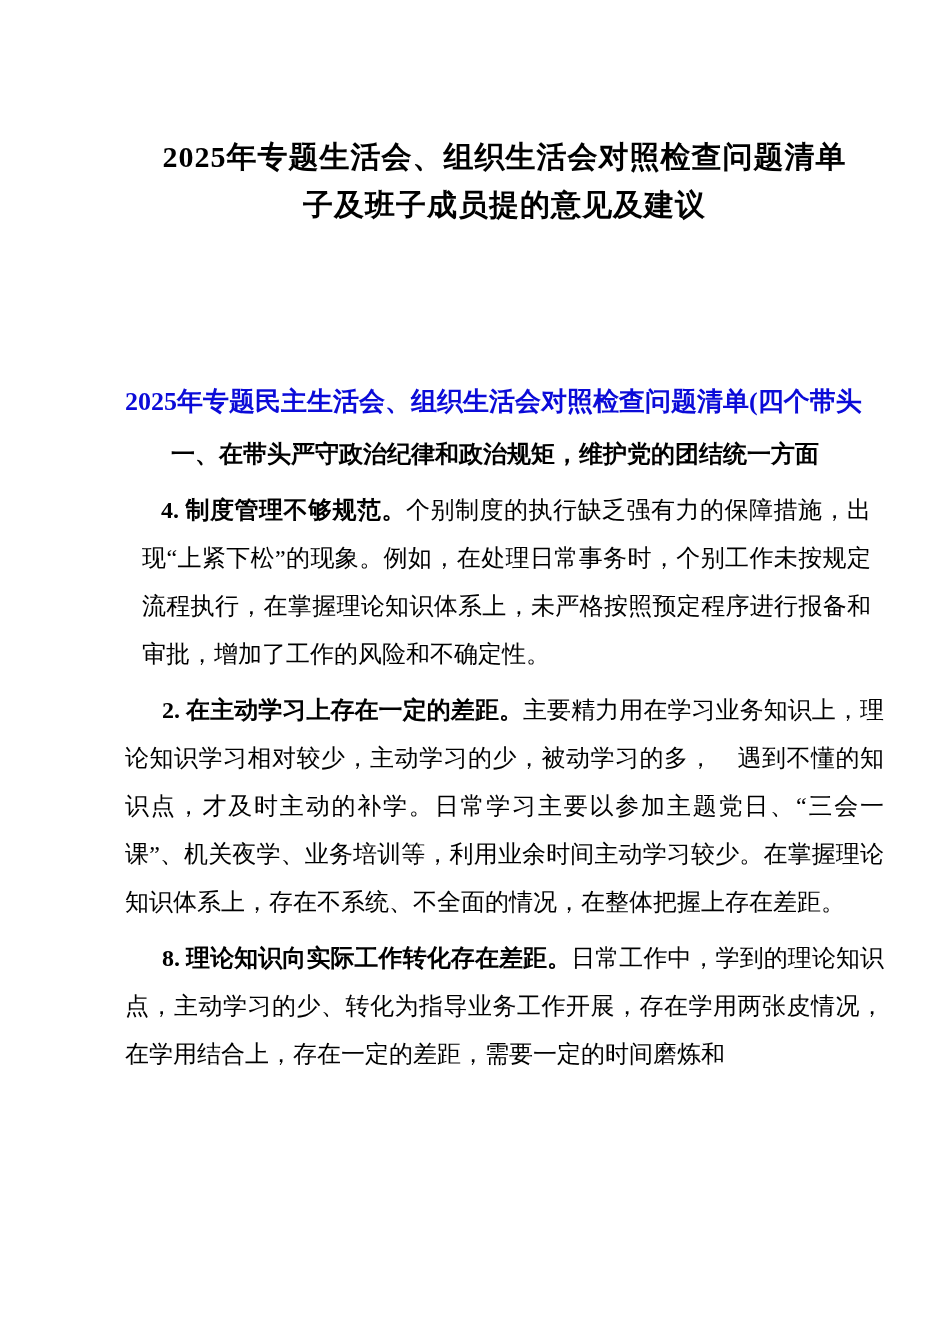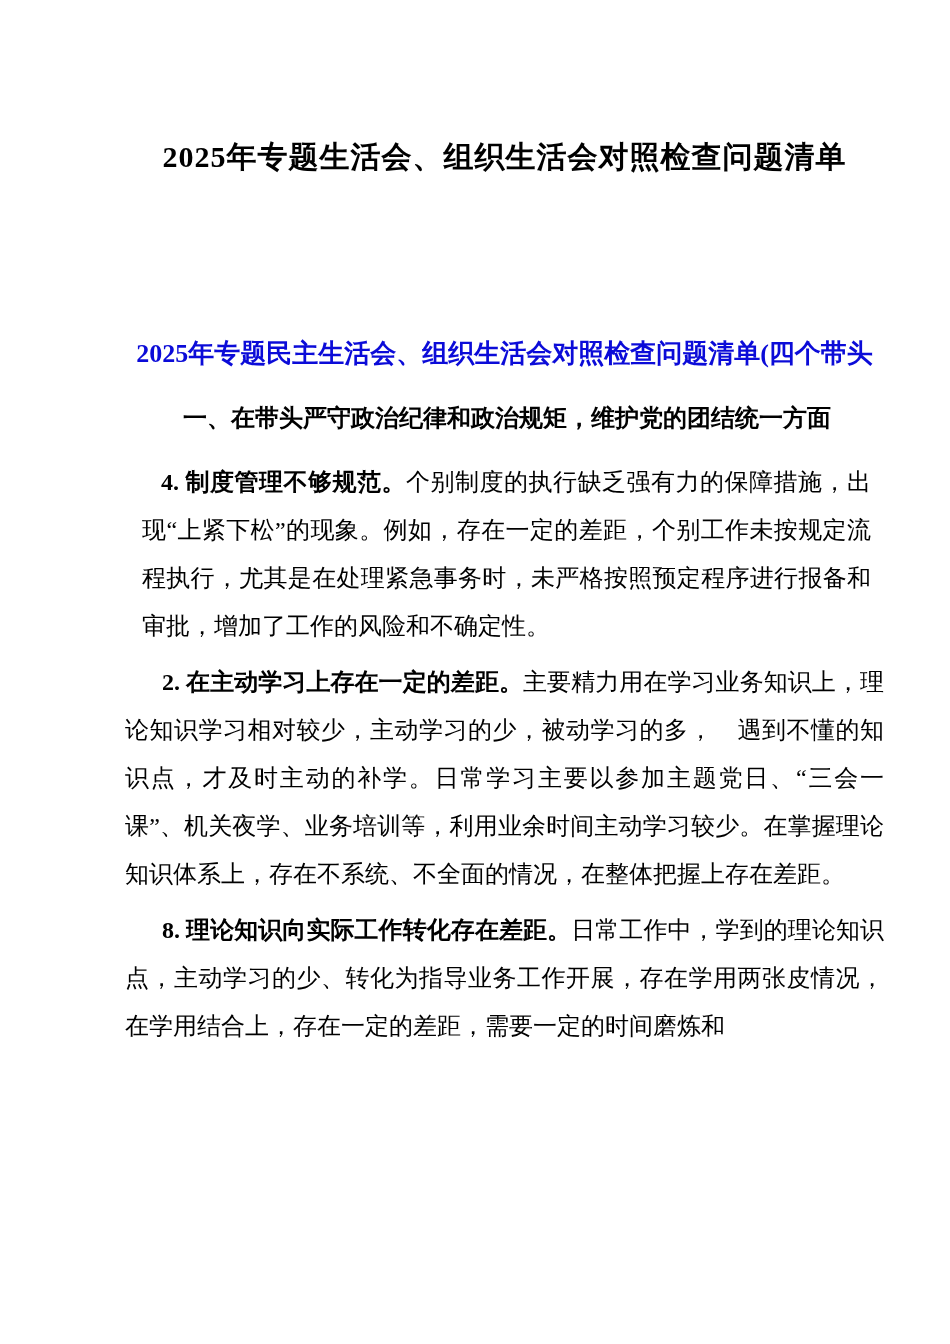--- a/index.html
+++ b/index.html
@@ -26,31 +26,31 @@
     font-size: 30px;
     font-weight: bold;
     line-height: 48px;
     margin: 0 -7px;
     letter-spacing: 1px;
   }
   .title-gap {
     height: 149px;
   }
   .doc-subtitle {
-    text-align: center;
+    text-align: left;
     font-size: 26px;
     font-weight: bold;
     line-height: 48px;
     color: #0b0bd8;
   }
   .section-heading {
     font-size: 24px;
     font-weight: bold;
     line-height: 48px;
-    margin: 16px;
+    margin: 4px;
     text-indent: 42px;
     white-space: nowrap;
   }
   .para {
     font-size: 24px;
     line-height: 48px;
     margin: 8px 0 0 0;
     text-align: justify;
     text-indent: 37px;
   }
@@ -63,29 +63,30 @@
     text-indent: 19px;
   }
 </style>
 </head>
 <body>
 
 <div class="page">
 
   <div class="doc-title">
     <div>2025年专题生活会、组织生活会对照检查问题清单</div>
+    <div>子及班子成员提的意见及建议</div>
   </div>
 
   <div class="title-gap"></div>
 
   <div class="doc-subtitle">
     <div>2025年专题民主生活会、组织生活会对照检查问题清单(四个带头</div>
   </div>
 
   <div class="section-heading">一、在带头严守政治纪律和政治规矩，维护党的团结统一方面</div>
 
-  <p class="para para-first"><span class="lead">4. 制度管理不够规范。</span><span class="body-text">个别制度的执行缺乏强有力的保障措施，出现“上紧下松”的现象。例如，存在一定的差距，个别工作未按规定流程执行，尤其是在处理紧急事务时，未严格按照预定程序进行报备和审批，增加了工作的风险和不确定性。</span></p>
+  <p class="para para-first"><span class="lead">4. 制度管理不够规范。</span><span class="body-text">个别制度的执行缺乏强有力的保障措施，出现“上紧下松”的现象。例如，在处理日常事务时，个别工作未按规定流程执行，在掌握理论知识体系上，未严格按照预定程序进行报备和审批，增加了工作的风险和不确定性。</span></p>
 
   <p class="para"><span class="lead">2. 在主动学习上存在一定的差距。</span><span class="body-text">主要精力用在学习业务知识上，理论知识学习相对较少，主动学习的少，被动学习的多，　遇到不懂的知识点，才及时主动的补学。日常学习主要以参加主题党日、“三会一课”、机关夜学、业务培训等，利用业余时间主动学习较少。在掌握理论知识体系上，存在不系统、不全面的情况，在整体把握上存在差距。</span></p>
 
   <p class="para"><span class="lead">8. 理论知识向实际工作转化存在差距。</span><span class="body-text">日常工作中，学到的理论知识点，主动学习的少、转化为指导业务工作开展，存在学用两张皮情况，在学用结合上，存在一定的差距，需要一定的时间磨炼和</span></p>
 
 </div>
 
 </body></html>

